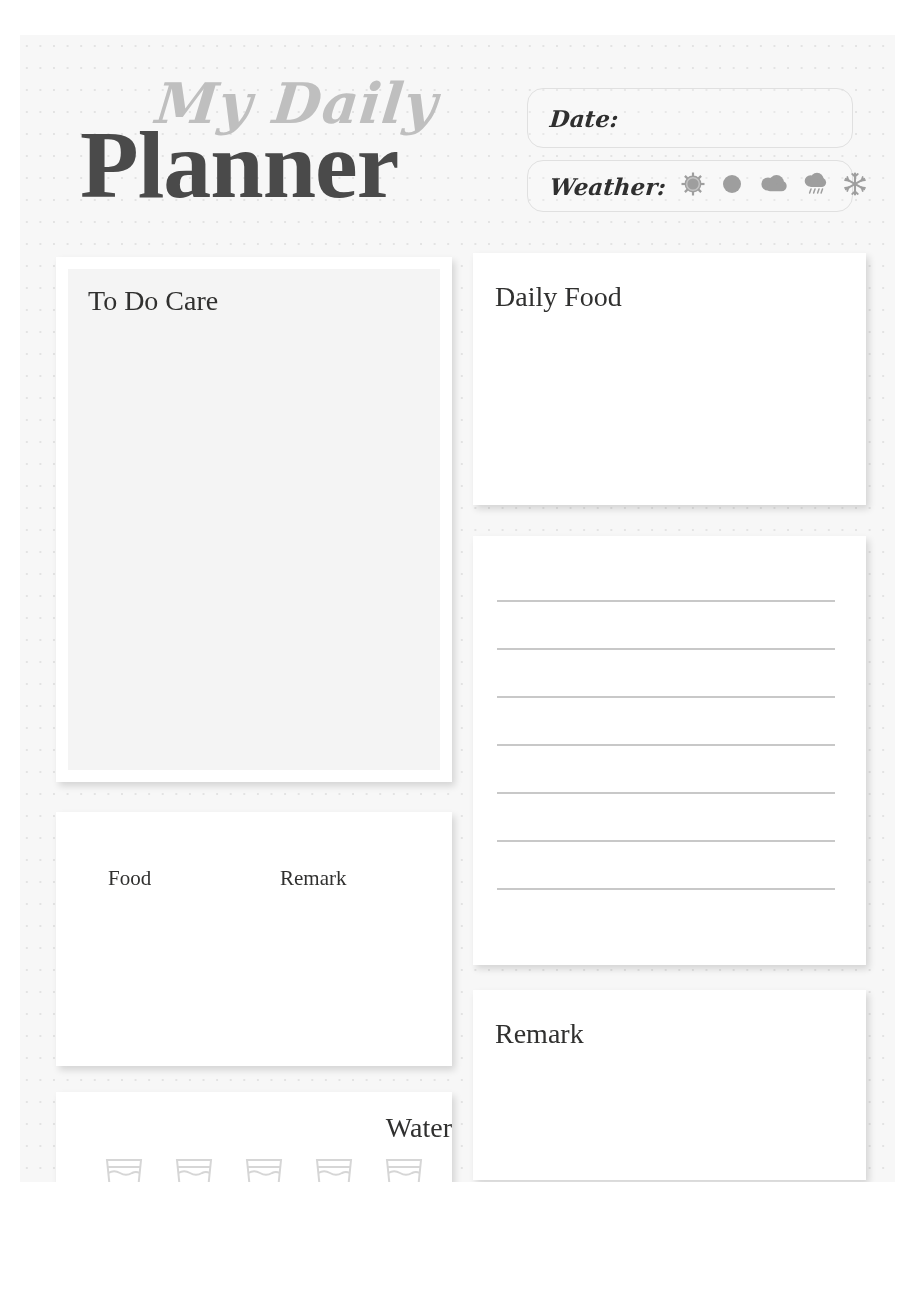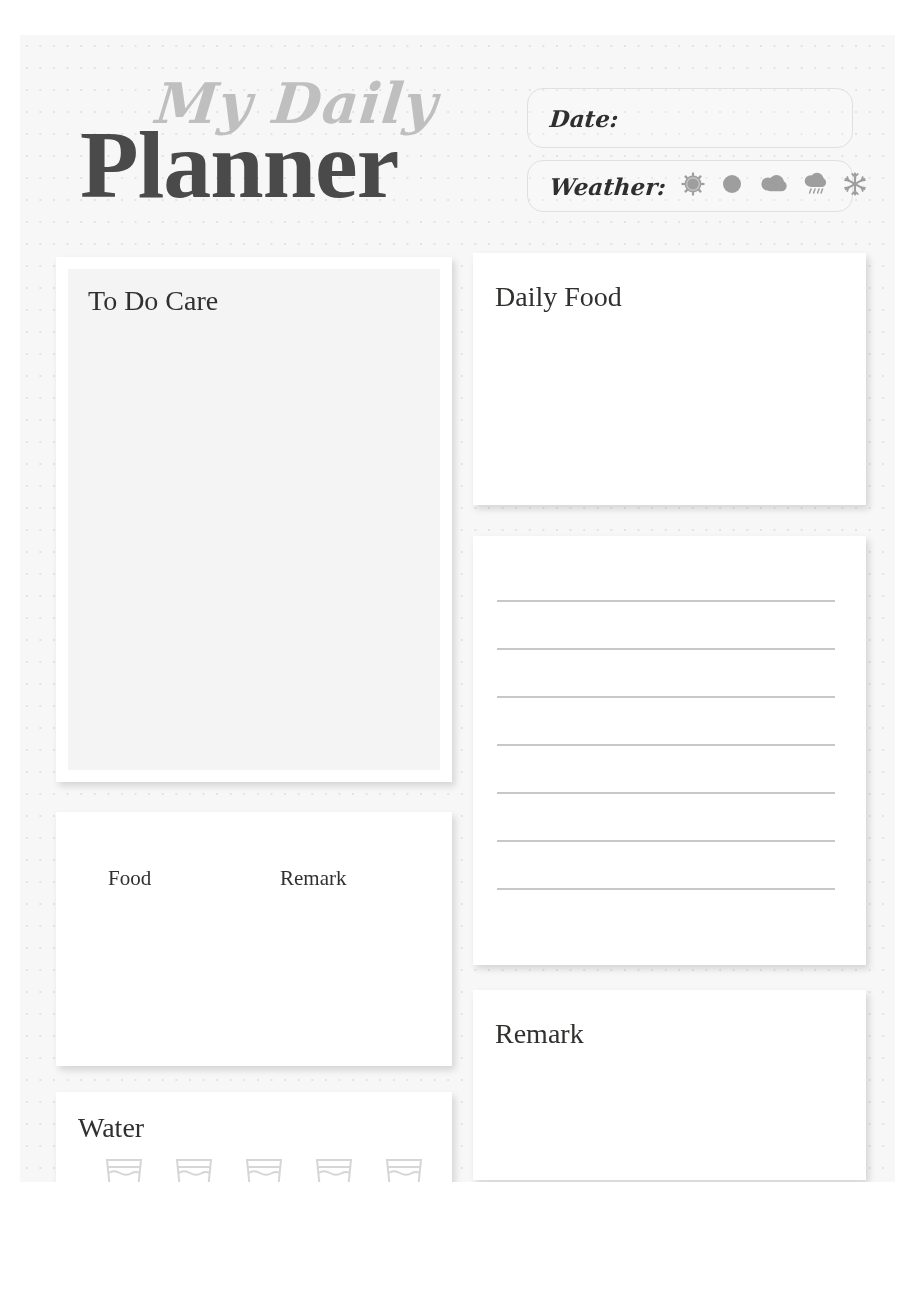--- a/index.html
+++ b/index.html
@@ -170,20 +170,21 @@
     white-space: nowrap;
   }
   #subcol-food { width: 172px; }
 
   
   #water-card {
     width: 396px;
     height: 120px;
     margin-top: 26px;
     padding: 22px 0 0 22px;
+    text-align: right;
   }
   #water-glasses {
     margin-top: 12px;
     display: flex;
     gap: 22px;
     padding-left: 22px;
   }
 
   
   #goals-card {

